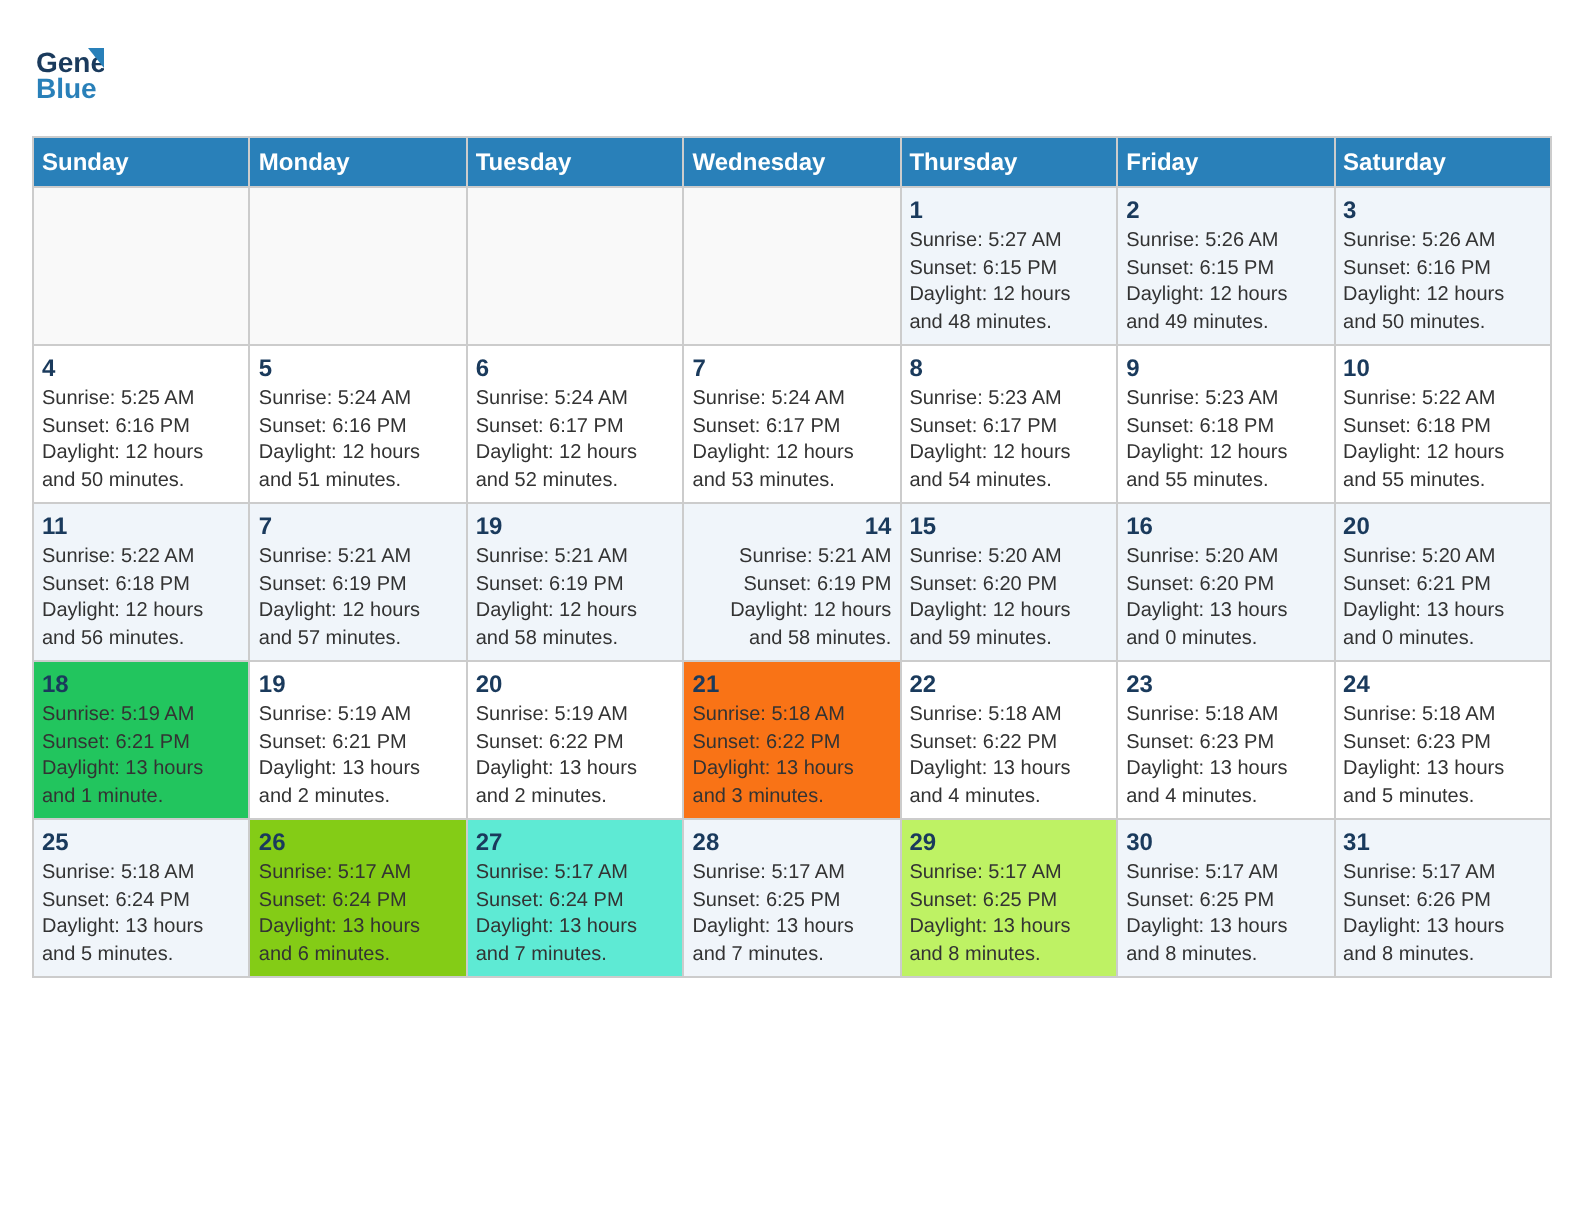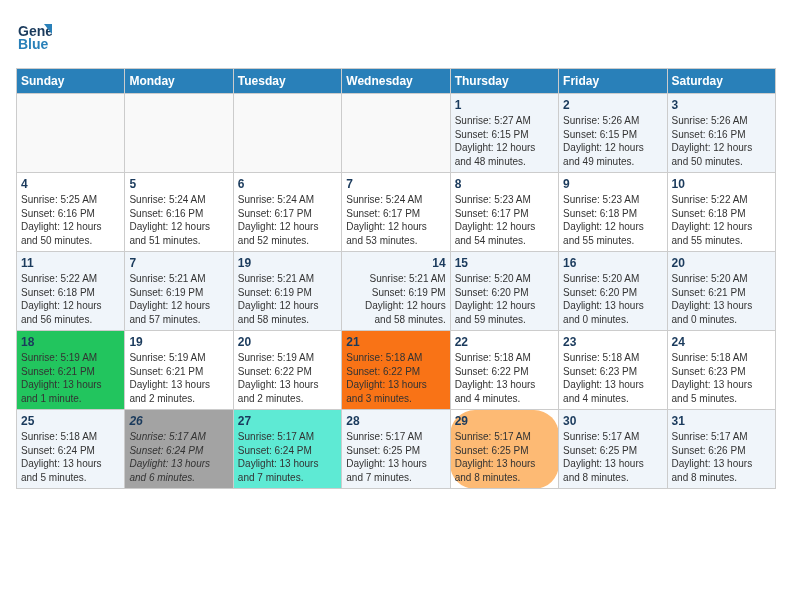--- a/index.html
+++ b/index.html
@@ -297,42 +297,42 @@
         </td>
       </tr>
       <tr>
         <td style="background: rgb(240, 245, 250);">
           <span class="day-num">25</span>
           <div class="day-info" style="white-space: pre-line;">Sunrise: 5:18 AM
 Sunset: 6:24 PM
 Daylight: 13 hours
 and 5 minutes.</div>
         </td>
-        <td style="background: #a3a3a3; font-style: italic;">
+        <td style="background: #84cc16;">
           <span class="day-num">26</span>
           <div class="day-info" style="white-space: pre-line;">Sunrise: 5:17 AM
 Sunset: 6:24 PM
 Daylight: 13 hours
 and 6 minutes.</div>
         </td>
         <td style="background: #5eead4;">
           <span class="day-num">27</span>
           <div class="day-info" style="white-space: pre-line;">Sunrise: 5:17 AM
 Sunset: 6:24 PM
 Daylight: 13 hours
 and 7 minutes.</div>
         </td>
         <td style="background: rgb(240, 245, 250);">
           <span class="day-num">28</span>
           <div class="day-info" style="white-space: pre-line;">Sunrise: 5:17 AM
 Sunset: 6:25 PM
 Daylight: 13 hours
 and 7 minutes.</div>
         </td>
-        <td style="background: #fdba74; border-radius: 25px;">
+        <td style="background: #bef264;">
           <span class="day-num">29</span>
           <div class="day-info" style="white-space: pre-line;">Sunrise: 5:17 AM
 Sunset: 6:25 PM
 Daylight: 13 hours
 and 8 minutes.</div>
         </td>
         <td style="background: rgb(240, 245, 250);">
           <span class="day-num">30</span>
           <div class="day-info" style="white-space: pre-line;">Sunrise: 5:17 AM
 Sunset: 6:25 PM

